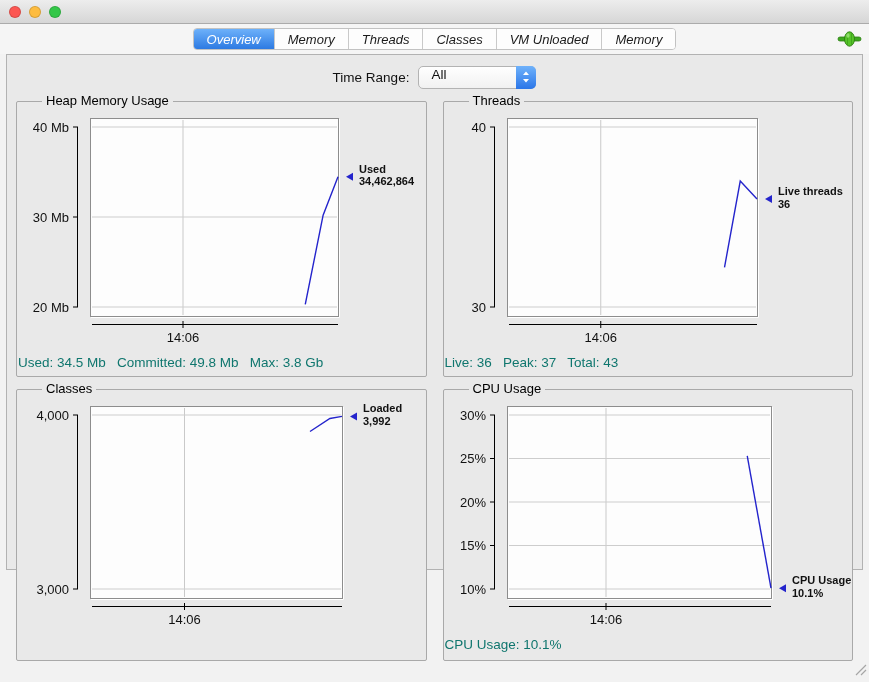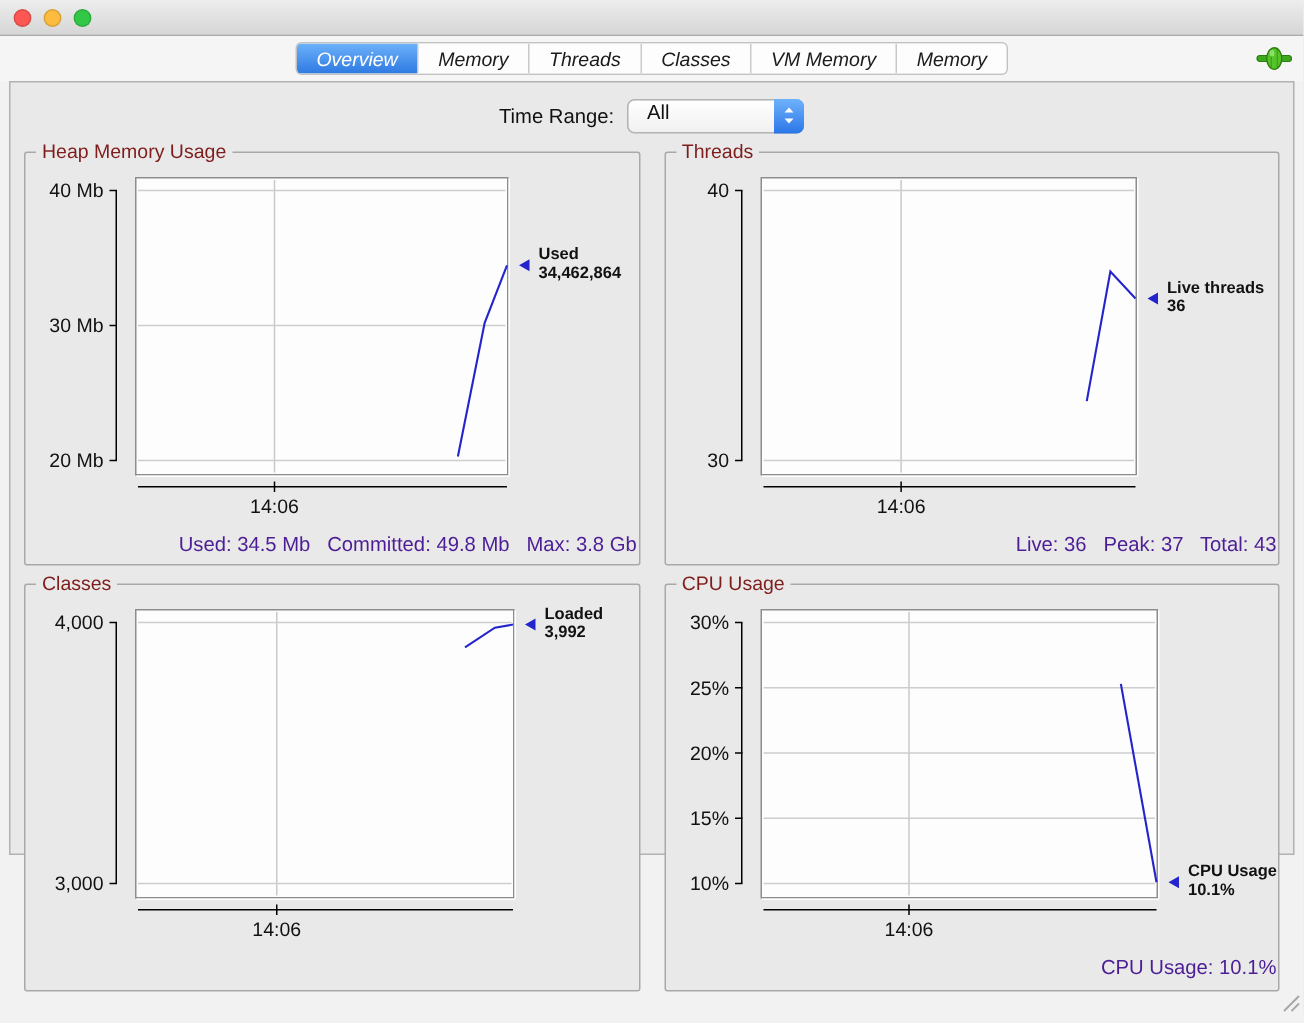--- a/index.html
+++ b/index.html
@@ -72,28 +72,28 @@
     display:grid; grid-template-columns:1fr 1fr;
     grid-template-rows:276px 272px;
     gap:12px 16px; padding:2px 9px 0 9px;
   }
   .panel {
     border:1px solid #a9a9a9; border-radius:2px;
     position:relative; padding:10px 1px 0 1px;
     background:#e9e9e9;
   }
   .panel-title {
-    position:absolute; top:-9px; left:7px;
+    position:absolute; top:-9px; left:25px;
     background:#e9e9e9; padding:0 4px;
-    font-size:13px; color:#7f1d1d; white-space:nowrap;text-align:center;
+    font-size:13px; color:#000000; white-space:nowrap;text-align:center;
   }
   .chart { display:block; margin:0 auto; }
   svg text { font-family:"Liberation Sans", sans-serif; fill:#111; }
   .footer {
-    text-align:right; font-size:13.5px; color:#4c1d95;
+    text-align:left; font-size:13.5px; color:#0f766e;
     white-space:pre; margin-top:3px;
   }
   .grip { position:absolute; right:2px; bottom:2px; }
 </style>
 </head>
 <body>
 
 <div class="titlebar">
   <div class="traffic">
     <span class="light" style="background:#fc5753"></span>
@@ -101,21 +101,21 @@
     <span class="light" style="background:#33c748"></span>
   </div>
 </div>
 
 <div class="tabrow">
   <div class="tabs">
     <div class="tab selected">Overview</div>
     <div class="tab">Memory</div>
     <div class="tab">Threads</div>
     <div class="tab">Classes</div>
-    <div class="tab">VM Memory</div>
+    <div class="tab">VM Unloaded</div>
     <div class="tab">Memory</div>
   </div>
   <span class="conn">
     <svg width="25" height="16" viewBox="0 0 25 16">
       <rect x="1" y="6" width="23" height="4" rx="2" fill="#3da81e" stroke="#2b7d10" stroke-width="0.8"></rect>
       <ellipse cx="12.5" cy="8" rx="5" ry="7.2" fill="#55c428" stroke="#2b7d10" stroke-width="0.9"></ellipse>
       <path d="M10.5 1.8 V14.2 M14.5 1.8 V14.2" stroke="#2b7d10" stroke-width="0.7" opacity="0.6" fill="none"></path>
       <ellipse cx="11" cy="4.5" rx="1.6" ry="2.2" fill="#9fe57d" opacity="0.8"></ellipse>
     </svg>
   </span>

